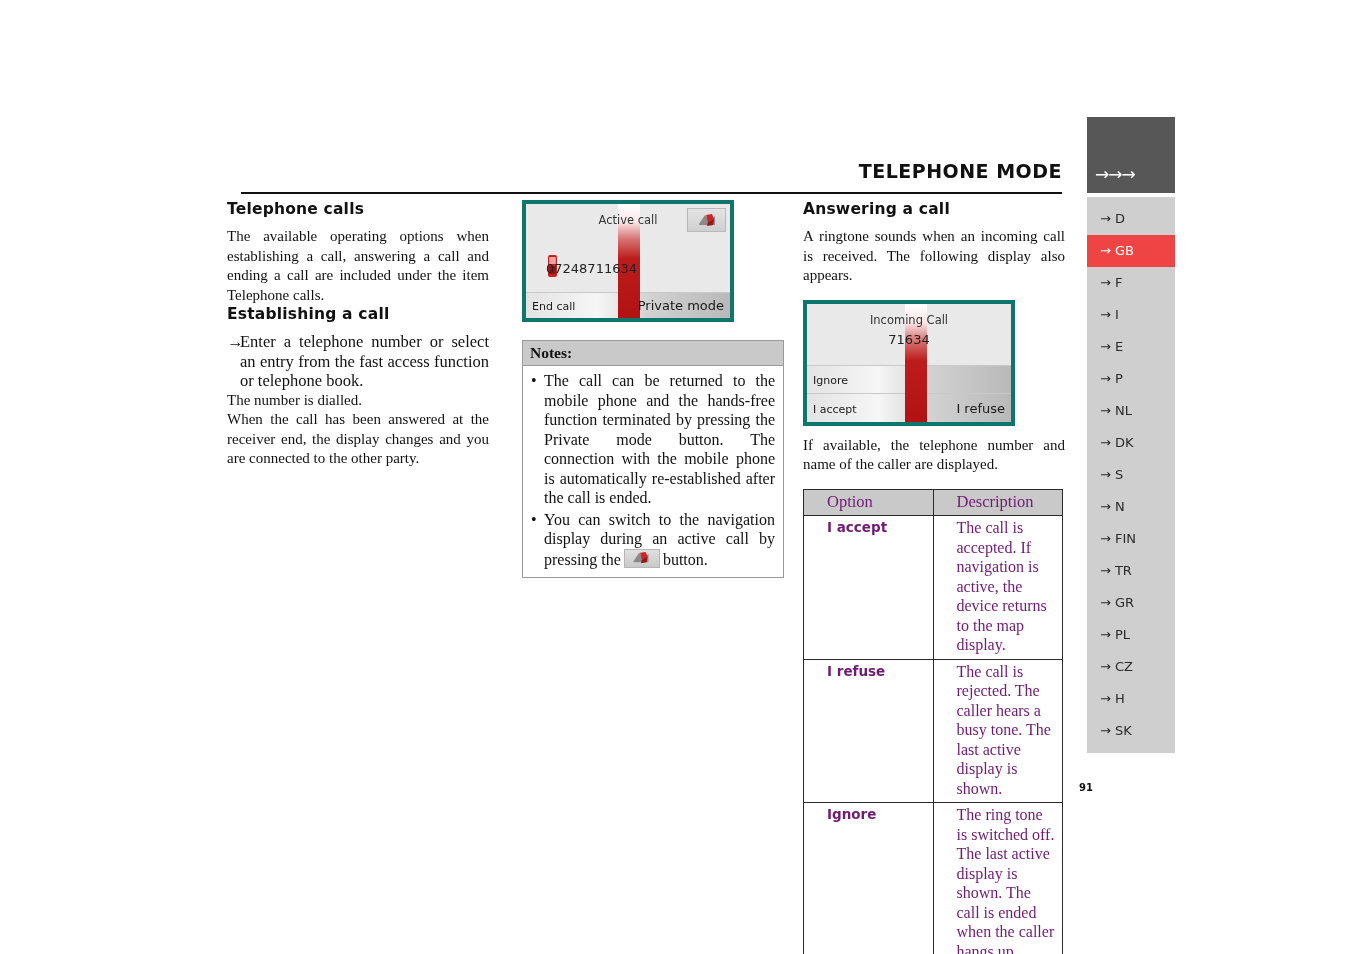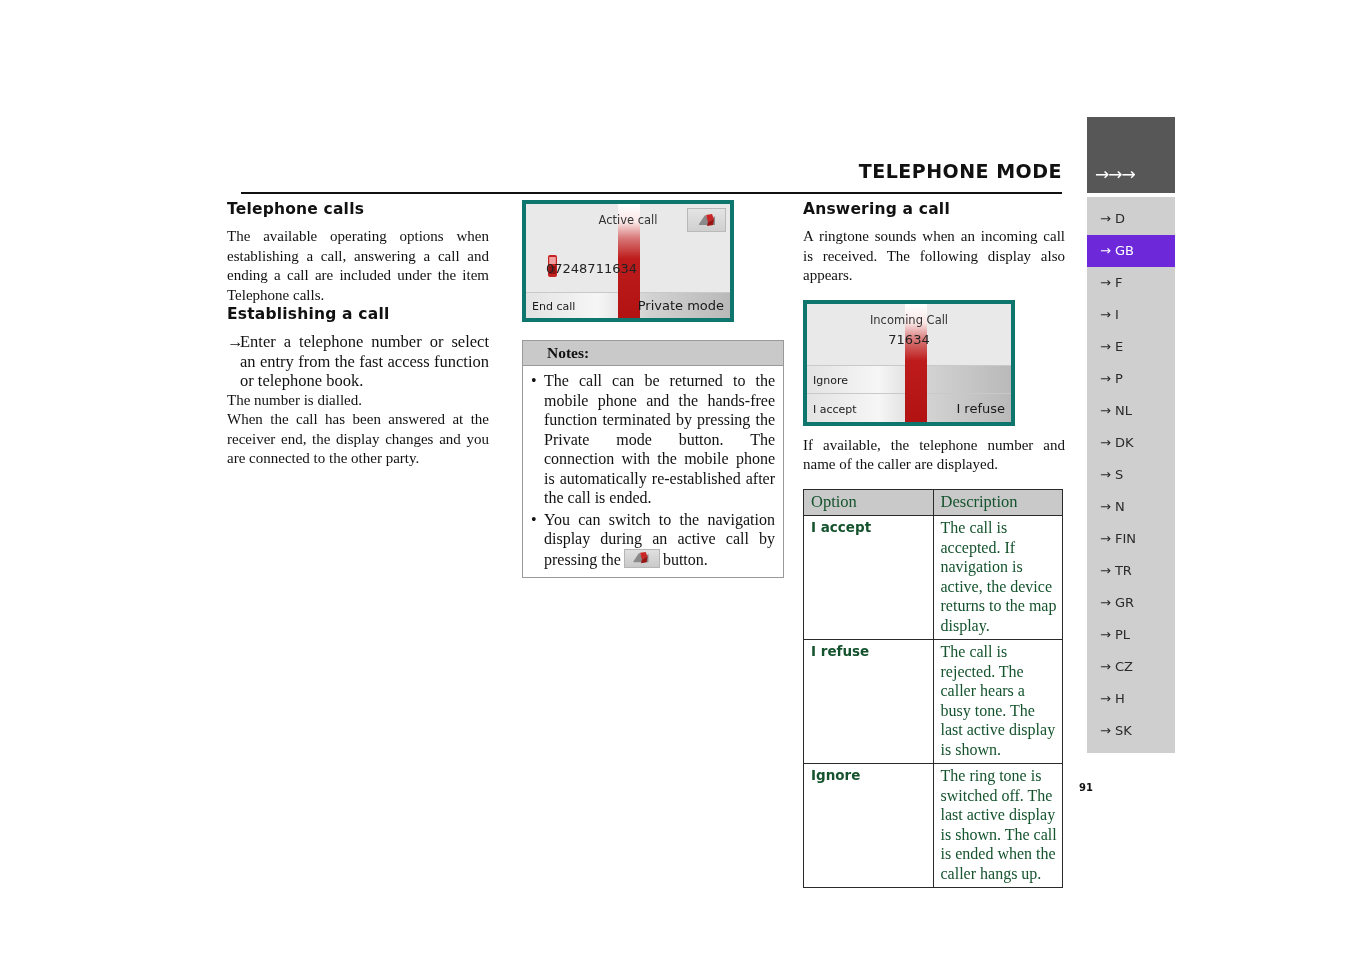--- a/index.html
+++ b/index.html
@@ -67,21 +67,21 @@
     height: 32px;
     line-height: 32px;
     padding-left: 13px;
     font-family: "DejaVu Sans", sans-serif;
     font-size: 13px;
     color: #2a2a2a;
     box-sizing: border-box;
     white-space: nowrap;
   }
   .lang-item.active {
-    background: #6d28d9;
+    background: #ef4444;
     color: #ffffff;
   }
   .lang-arrow { margin-right: 4px; }
 
   #page-number {
     position: absolute;
     left: 1079px;
     top: 782px;
     font-family: "DejaVu Sans", sans-serif;
     font-weight: bold;
@@ -200,21 +200,21 @@
 
   
   #notes-box {
     border: 1px solid #9a9a9a;
     background: #ffffff;
   }
   #notes-head {
     background: #c9c9c9;
     font-weight: bold;
     font-size: 15.5px;
-    padding: 3px 7px 3px 24px;
+    padding: 3px 7px 3px 7px;
     color: #111;
     border-bottom: 1px solid #9a9a9a;
   }
   #notes-body { padding: 5px 8px 8px 8px; }
   .note-li {
     display: flex;
     font-size: 16px;
     line-height: 19.5px;
     color: #111;
   }
@@ -234,24 +234,24 @@
 
   
   #opt-table {
     border-collapse: collapse;
     width: 260px;
     table-layout: fixed;
   }
   #opt-table td, #opt-table th {
     border: 1px solid #2a2a2a;
     vertical-align: top;
-    padding: 2px 5px 4px 7px;
+    padding: 2px 5px 4px 23px;
     font-size: 16px;
     line-height: 19.5px;
-    color: #14532d;
+    color: #701a75;
     text-align: left;
   }
   #opt-table th {
     background: #c9c9c9;
     font-weight: normal;
     font-size: 16.5px;
   }
   #opt-table td.opt {
     font-family: "DejaVu Sans", sans-serif;
     font-weight: bold;

